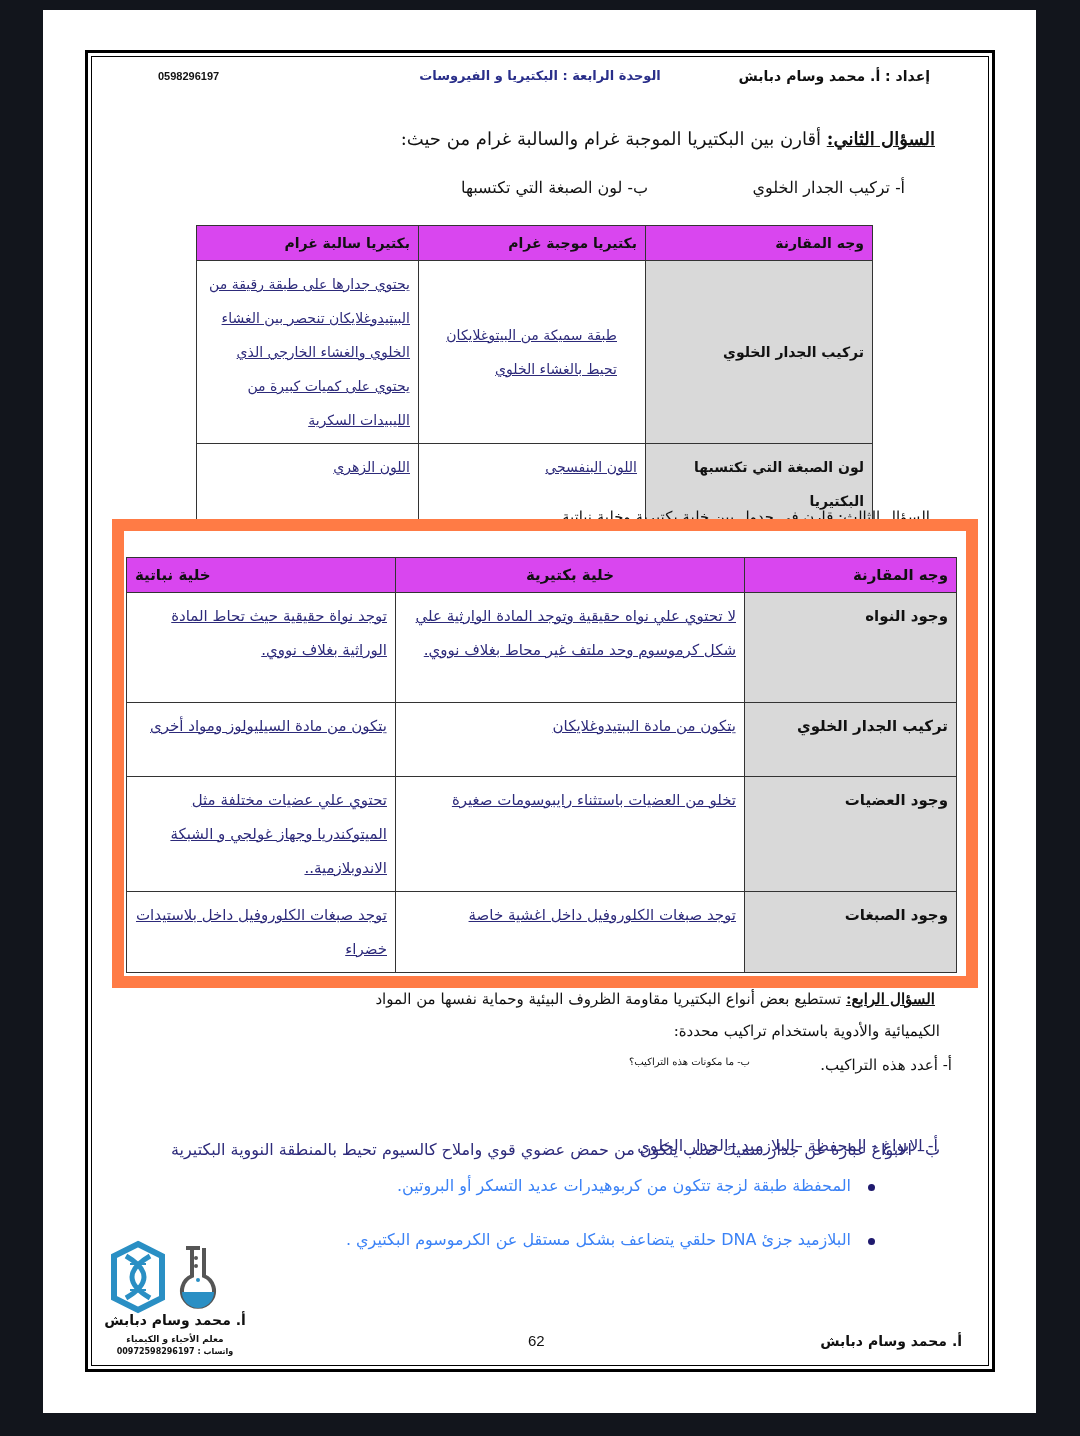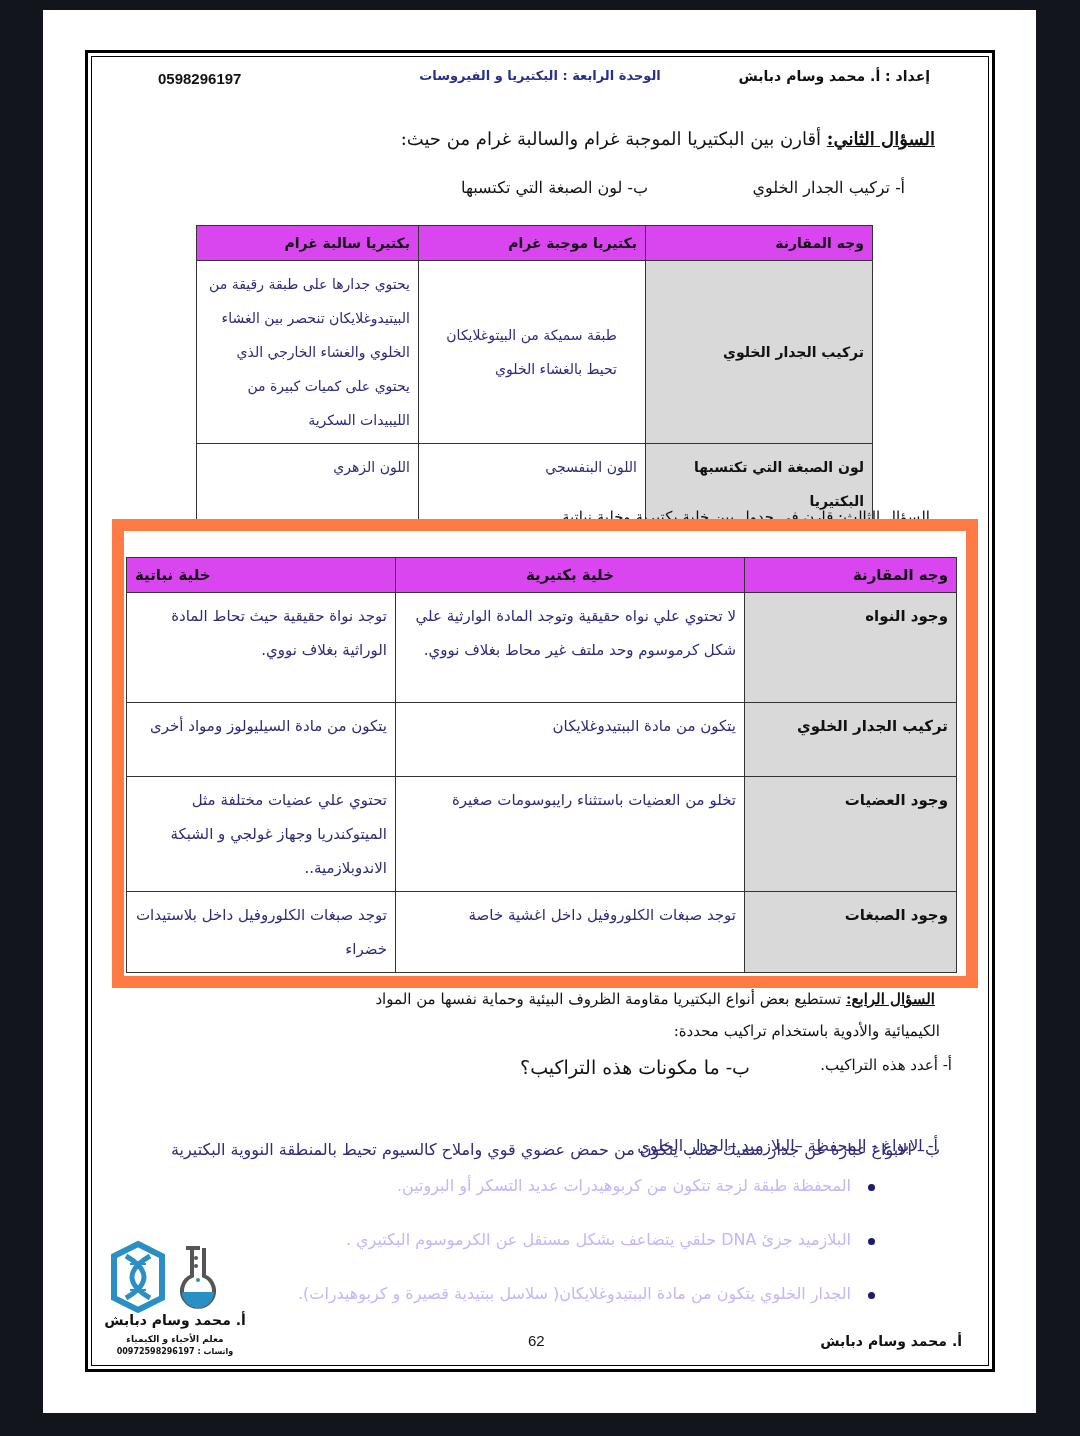--- a/index.html
+++ b/index.html
@@ -8,33 +8,33 @@
     font-family: "DejaVu Sans", sans-serif;
   }
   .paper { position: absolute; left: 43px; top: 10px; width: 993px; height: 1403px; background: #ffffff; }
   .frame-outer { position: absolute; left: 85px; top: 50px; width: 910px; height: 1322px; border: 3px solid #000; box-sizing: border-box; }
   .frame-inner { position: absolute; left: 91px; top: 56px; width: 898px; height: 1310px; border: 1.5px solid #000; box-sizing: border-box; }
   .abs { position: absolute; }
   .rtl { direction: rtl; }
   .hdr-author { right: 150px; top: 68px; font-size: 14px; font-weight: bold; color: #111; }
   .hdr-unit { left: 0; width: 1080px; text-align: center; top: 68px; font-size: 13px; font-weight: bold; color: #2a2f8a; }
   .hdr-unit span { position: relative; left: 0px; }
-  .hdr-phone { left: 158px; top: 70px; font-size: 15px; font-weight: bold; color: #111; font-family: "Liberation Sans", sans-serif; }
+  .hdr-phone { left: 158px; top: 70px; font-size: 11px; font-weight: bold; color: #111; font-family: "Liberation Sans", sans-serif; }
   .q-line { font-family: "DejaVu Serif", serif; color: #111; font-size: 17px; }
   .q-title { font-weight: bold; text-decoration: underline; }
   table.cmp { position: absolute; border-collapse: collapse; direction: rtl; font-size: 14px; }
   table.cmp td, table.cmp th { border: 1.5px solid #333; vertical-align: top; padding: 6px 8px; line-height: 34px; }
   table.cmp th { background: #d946ef; font-weight: bold; color: #111; text-align: right; line-height: 28px; padding: 3px 8px; }
   table.cmp td.aspect { background: #d9d9d9; font-weight: bold; color: #111; }
-  table.cmp td.val { color: #2d2a7a; }
+  table.cmp td.val { color: #2d2a7a; text-decoration: underline; }
   .orange-box { position: absolute; left: 112px; top: 519px; width: 866px; height: 469px; border: 12px solid #ff7b45; box-sizing: border-box; }
   .hidden-q { position: absolute; right: 150px; top: 508px; font-family: "DejaVu Serif", serif; font-size: 15px; color: #111; direction: rtl; white-space: nowrap; }
   .ans { color: #2d2a7a; font-size: 16px; direction: rtl; }
   .bullet-list { position: absolute; right: 205px; direction: rtl; margin: 0; padding: 0; list-style: none; }
-  .bullet-list li { position: relative; color: #c4b5fd; font-size: 16px; height: 54px; padding-right: 24px; }
+  .bullet-list li { position: relative; color: #3b82f6; font-size: 16px; height: 54px; padding-right: 24px; }
   .bullet-list li .dot { position: absolute; right: 0; top: 8px; width: 7px; height: 7px; background: #1f1a6e; border-radius: 50%; }
   .logo { position: absolute; left: 108px; top: 1240px; width: 130px; height: 125px; }
   .logo-name { position: absolute; left: 100px; top: 1312px; width: 150px; text-align: center; font-size: 14px; font-weight: bold; color: #111; direction: rtl; }
   .logo-sub { position: absolute; left: 100px; top: 1334px; width: 150px; text-align: center; font-size: 9px; font-weight: bold; color: #111; direction: rtl; }
   .logo-wa { position: absolute; left: 100px; top: 1347px; width: 150px; text-align: center; font-size: 8px; font-weight: bold; color: #111; direction: rtl; }
   .footer-page { left: 528px; top: 1332px; font-size: 15px; color: #111; font-family: "Liberation Sans", sans-serif; }
   .footer-author { right: 118px; top: 1333px; font-size: 14px; font-weight: bold; color: #111; direction: rtl; }
 </style>
 </head>
 <body>
@@ -105,29 +105,28 @@
 </tbody>
   </table>
 
 <div class="orange-box"></div>
 
 <div class="abs q-line rtl" style="right:145px; top:990px; font-size:15px;">
   <span class="q-title">السؤال الرابع:</span><span> تستطيع بعض أنواع البكتيريا مقاومة الظروف البيئية وحماية نفسها من المواد</span>
 </div>
 <div class="abs q-line rtl" style="right:140px; top:1022px; font-size:15px;">الكيميائية والأدوية باستخدام تراكيب محددة:</div>
 <div class="abs q-line rtl" style="right:128px; top:1056px; font-size:15px;">أ- أعدد هذه التراكيب.</div>
-<div class="abs q-line rtl" style="right:330px; top:1056px; font-size:19px;">ب- ما مكونات هذه التراكيب؟</div>
+<div class="abs q-line rtl" style="right:330px; top:1056px; font-size:10px;">ب- ما مكونات هذه التراكيب؟</div>
 
 <div class="abs ans" style="right:142px; top:1102px;margin-top:34px;">أ-  الابواغ  - المحفظة –البلازميد –الجدار الخلوي</div>
 <div class="abs ans" style="right:140px; top:1140px; white-space:nowrap;margin-left:18px;">ب– الابواغ عبارة عن جدار سميك صلب يتكون من حمض عضوي قوي واملاح كالسيوم تحيط بالمنطقة النووية البكتيرية</div>
 
 <ul class="bullet-list" style="top:1176px;">
   <li><span class="dot"></span><span>المحفظة طبقة لزجة تتكون من كربوهيدرات  عديد التسكر أو البروتين.</span></li>
   <li><span class="dot"></span><span>البلازميد جزئ DNA حلقي يتضاعف بشكل مستقل عن الكرموسوم البكتيري .</span></li>
-  <li><span class="dot"></span><span>الجدار الخلوي  يتكون من مادة الببتيدوغلايكان( سلاسل ببتيدية قصيرة و كربوهيدرات).</span></li>
 </ul>
 
 <svg class="logo" viewBox="0 0 130 125">
   <g>
     <polygon points="30,4 54,16 54,58 30,70 6,58 6,16" fill="none" stroke="#2a8fc4" stroke-width="6"></polygon>
     <path d="M18,16 C42,30 42,44 18,58" fill="none" stroke="#2a8fc4" stroke-width="5"></path>
     <path d="M42,16 C18,30 18,44 42,58" fill="none" stroke="#2a8fc4" stroke-width="5"></path>
     <line x1="22" y1="24" x2="38" y2="24" stroke="#2a8fc4" stroke-width="2"></line>
     <line x1="22" y1="50" x2="38" y2="50" stroke="#2a8fc4" stroke-width="2"></line>
   </g>

